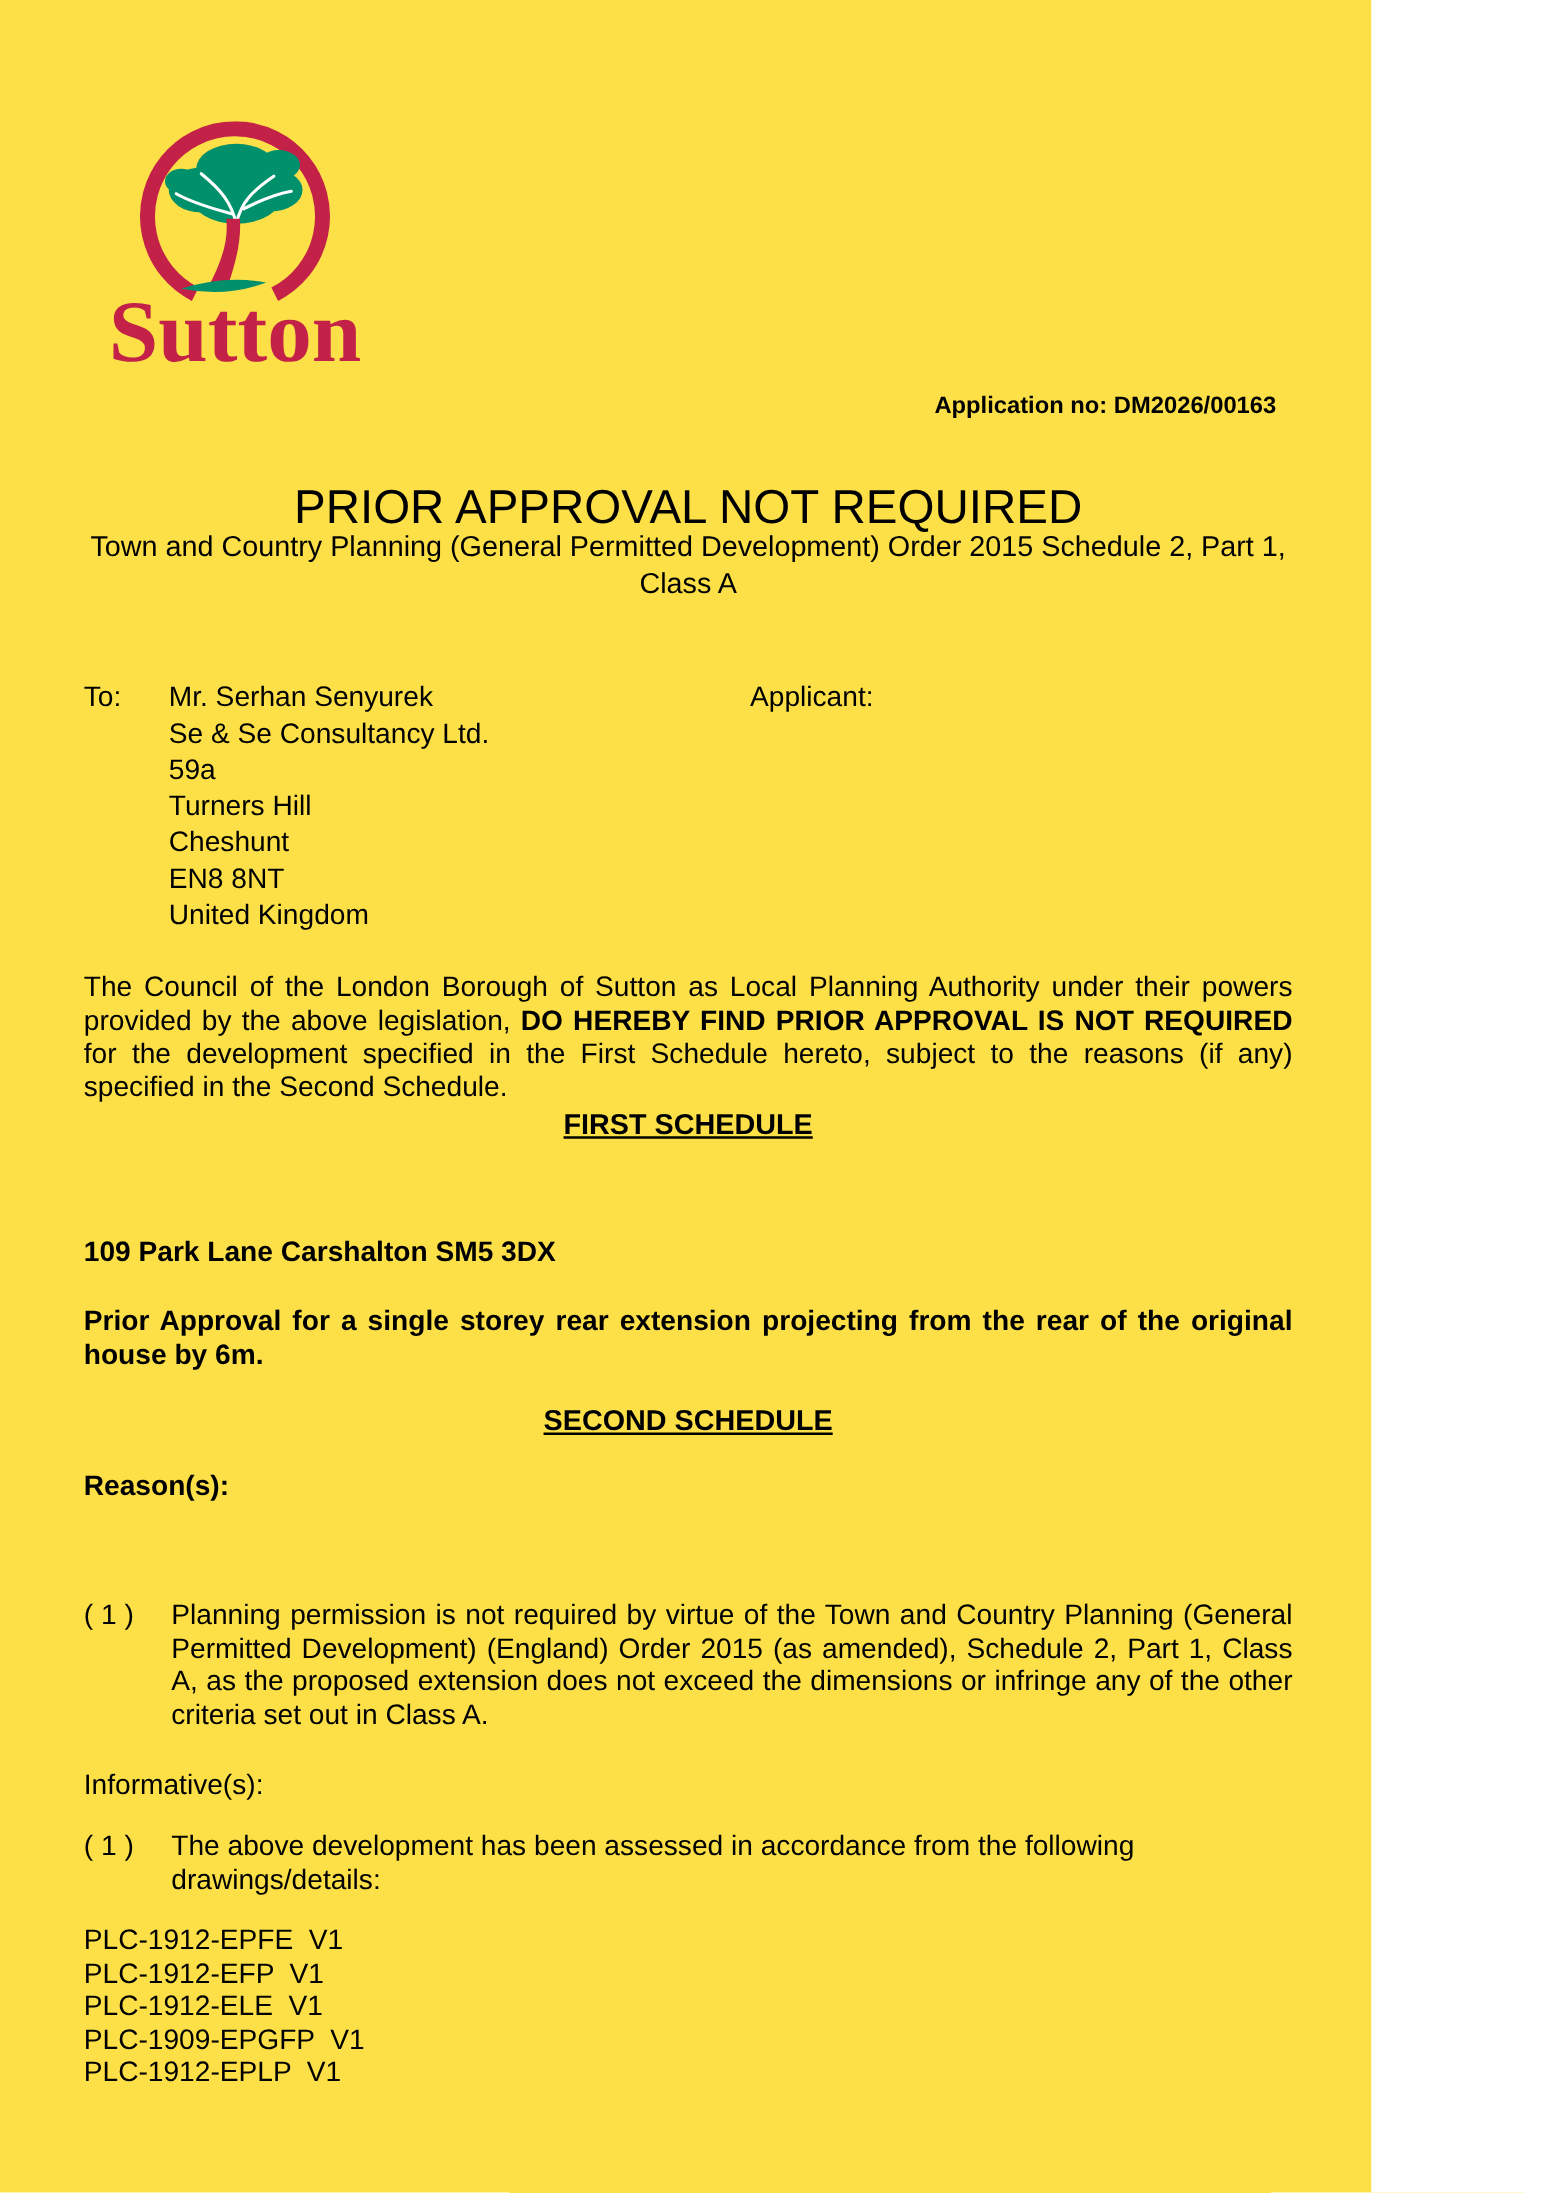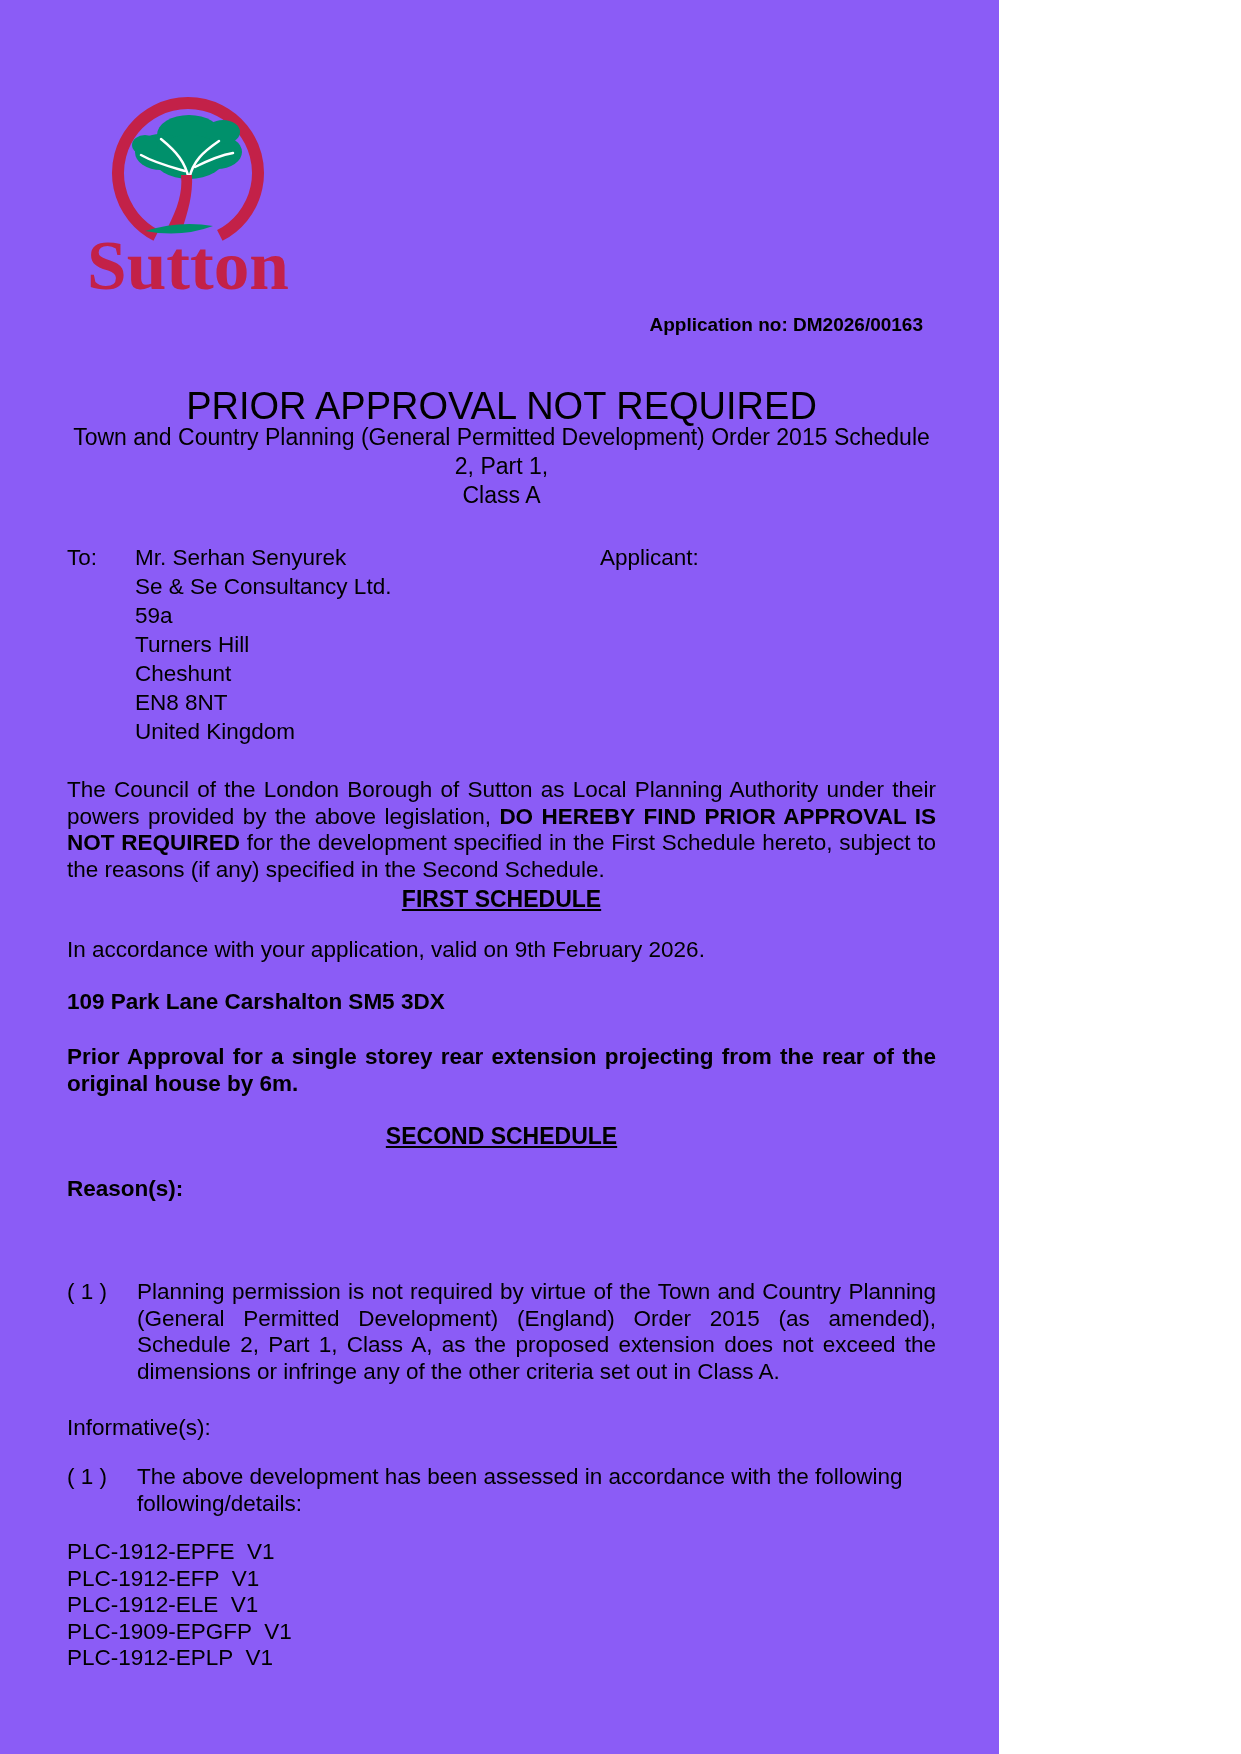--- a/index.html
+++ b/index.html
@@ -1,23 +1,23 @@
 <!DOCTYPE html>
 <html><head>
 <meta charset="utf-8">
 <style>
   * { margin: 0; padding: 0; box-sizing: border-box; }
   html, body { background: #ffffff; }
   body { font-family: "Liberation Sans", sans-serif; color: #000; }
 
   .page {
     position: relative;
-    width: 999px;
+    width: 1097px;
     height: 1754px;
-    background: #8b5cf6;
+    background: #fde047;
     overflow: hidden;
   }
 
   
   .logo { position: absolute; left: 85px; top: 97px; width: 210px; height: 200px; }
 
   
   .app-no {
     position: absolute; top: 314px; right: 76px;
     font-size: 19px; font-weight: bold; white-space: pre;
@@ -131,40 +131,39 @@
       <div>Cheshunt</div>
       <div>EN8 8NT</div>
       <div>United Kingdom</div>
     </div>
   </div>
 
   <p class="intro-para"><span>The Council of the London Borough of Sutton as Local Planning Authority under their powers provided by the above legislation, </span><b>DO HEREBY FIND PRIOR APPROVAL IS NOT REQUIRED</b><span> for the development specified in the First Schedule hereto, subject to the reasons (if any) specified in the Second Schedule.</span></p>
 
   <div class="schedule-heading first-schedule-heading">FIRST SCHEDULE</div>
 
-  <div class="validity-line">In accordance with your application, valid on 9th February 2026.</div>
 
   <div class="site-address">109 Park Lane Carshalton SM5 3DX</div>
 
   <div class="description">Prior Approval for a single storey rear extension projecting from the rear of the original house by 6m.</div>
 
   <div class="schedule-heading second-schedule-heading">SECOND SCHEDULE</div>
 
   <div class="reasons-heading">Reason(s):</div>
 
   <div class="numbered-item reason-item">
     <span class="item-num">( 1 )</span>
     <span class="item-text">Planning permission is not required by virtue of the Town and Country Planning (General Permitted Development) (England) Order 2015 (as amended), Schedule 2, Part 1, Class A, as the proposed extension does not exceed the dimensions or infringe any of the other criteria set out in Class A.</span>
   </div>
 
   <div class="informatives-heading">Informative(s):</div>
 
   <div class="numbered-item informative-item">
     <span class="item-num">( 1 )</span>
-    <span class="item-text">The above development has been assessed in accordance with the following following/details:</span>
+    <span class="item-text">The above development has been assessed in accordance from the following drawings/details:</span>
   </div>
 
   <div class="drawings">
     <div class="drawing-line">PLC-1912-EPFE  V1</div>
     <div class="drawing-line">PLC-1912-EFP  V1</div>
     <div class="drawing-line">PLC-1912-ELE  V1</div>
     <div class="drawing-line">PLC-1909-EPGFP  V1</div>
     <div class="drawing-line">PLC-1912-EPLP  V1</div>
   </div>
 

